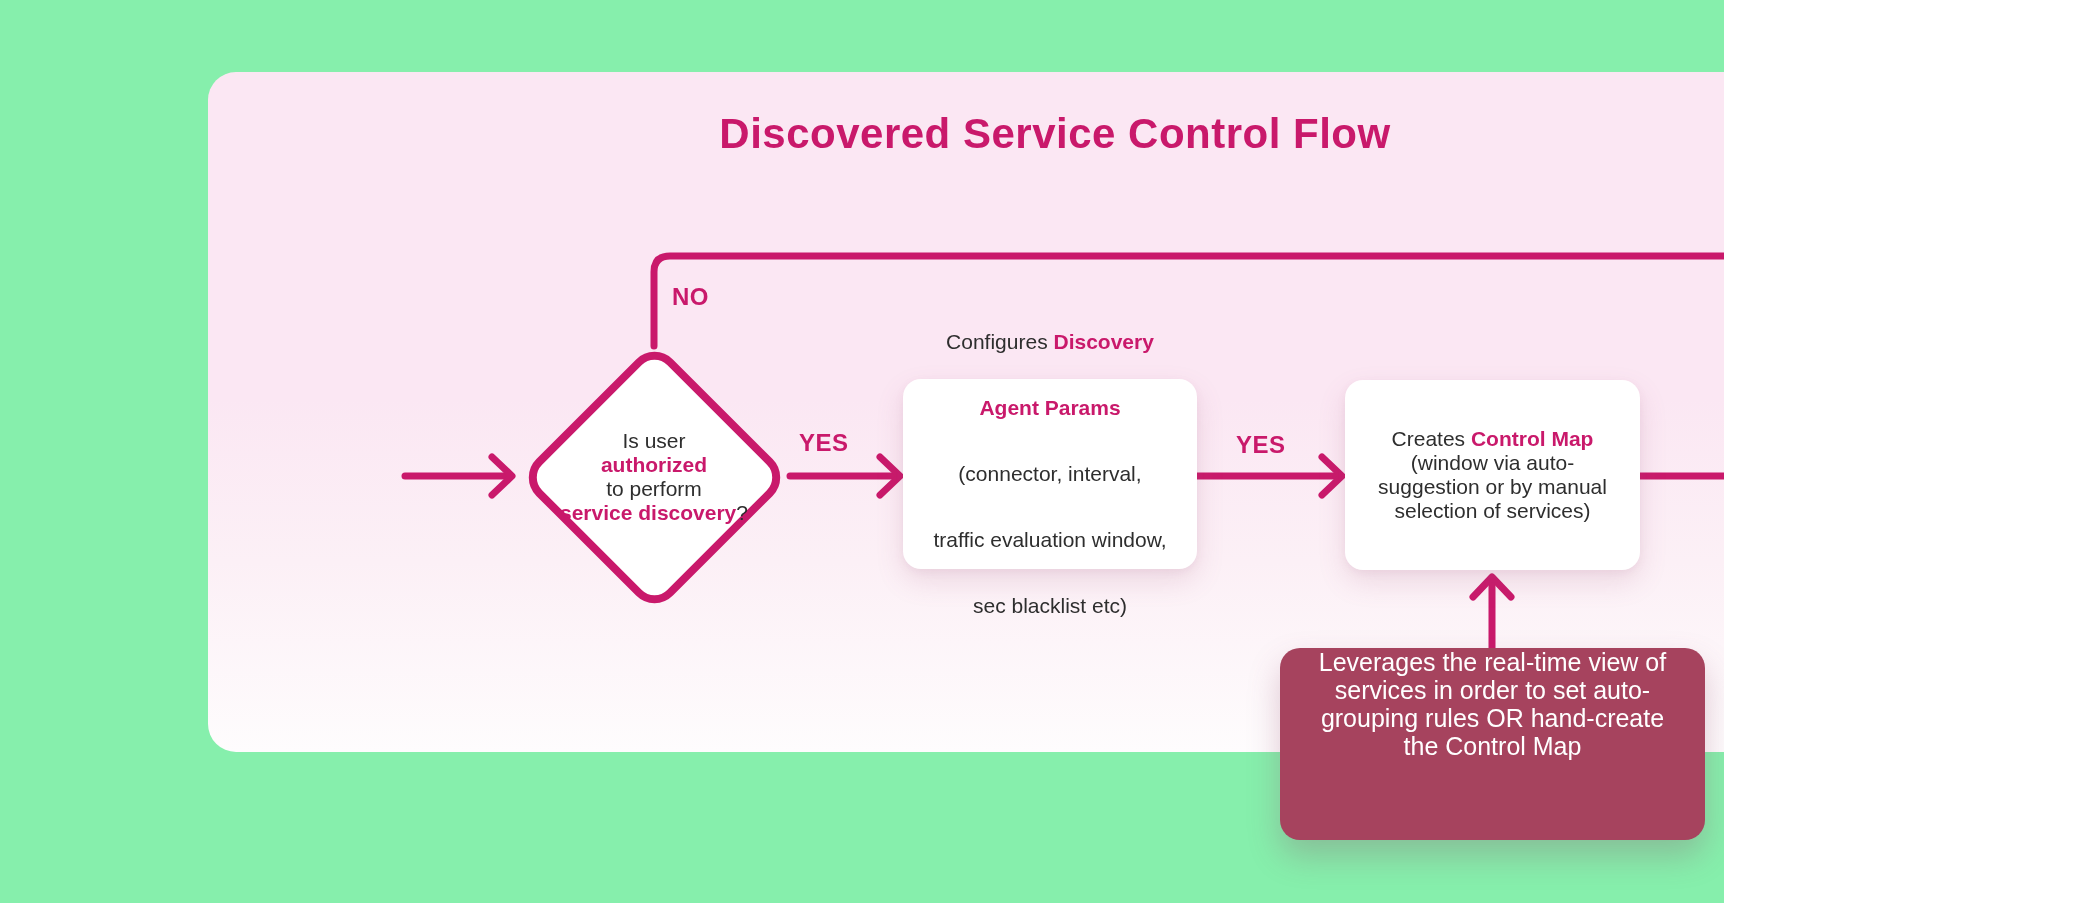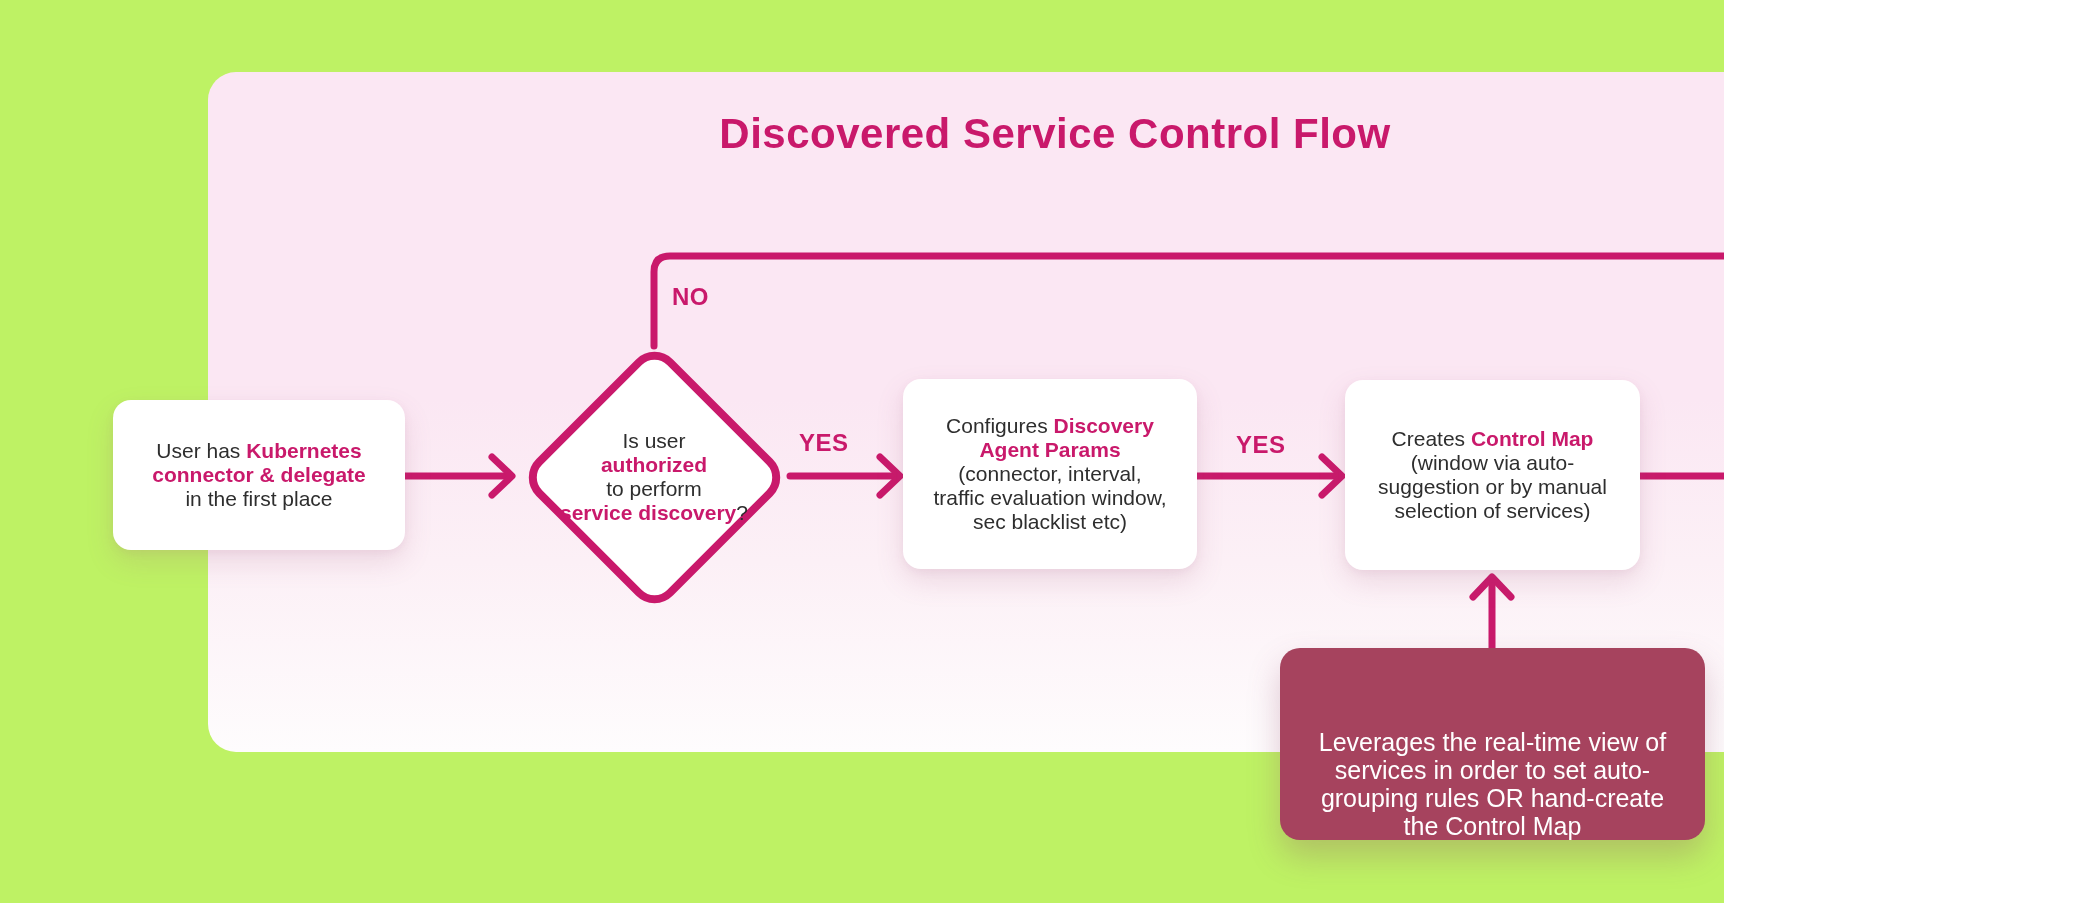--- a/index.html
+++ b/index.html
@@ -2,42 +2,42 @@
 <html><head>
 <meta charset="utf-8">
 <style>
   :root{
     --accent:#c9196b;
     --note-bg:#a6435e;
     --body-text:#2e2e2e;
   }
   html,body{margin:0;padding:0;background:#ffffff;}
   .page{
-    position:relative;width:1724px;height:903px;background:#bef264;overflow:hidden;
+    position:relative;width:1724px;height:903px;background:#86efac;overflow:hidden;
     font-family:"Liberation Sans","DejaVu Sans",sans-serif;
   }
   .panel{
     position:absolute;left:208px;top:72px;width:1694px;height:680px;border-radius:28px;
     background:linear-gradient(180deg,#fbe7f3 0%,#fbe7f3 48%,#fcf0f6 72%,#fefcfd 100%);
   }
   .title{
     position:absolute;left:208px;top:108px;width:1694px;margin:0;text-align:center;
     font-size:42px;line-height:52px;font-weight:800;color:var(--accent);letter-spacing:.5px;
   }
   .edges{position:absolute;left:0;top:0;width:2096px;height:903px;}
   .node{
     position:absolute;background:#ffffff;border-radius:18px;
     display:flex;flex-direction:column;align-items:center;justify-content:center;
     text-align:center;color:var(--body-text);font-size:21px;line-height:24px;
     box-shadow:0 12px 28px rgba(160,90,125,.16),0 3px 8px rgba(160,90,125,.08);
   }
   .node .line{white-space:nowrap;}
   .accent{color:var(--accent);font-weight:bold;}
   .node-start{left:113px;top:400px;width:292px;height:150px;}
-  .node-config{left:903px;top:379px;width:294px;height:190px;}
+  .node-config{left:903px;top:379px;width:294px;height:190px;gap:42px;}
   .node-create{left:1345px;top:380px;width:295px;height:190px;}
   .node-end{left:1755px;top:409px;width:228px;height:134px;border-radius:16px;}
   .end-label{font-size:33px;font-weight:bold;color:var(--accent);letter-spacing:1px;}
   .diamond-shape{
     position:absolute;left:558px;top:381px;width:193px;height:193px;box-sizing:border-box;
     background:#ffffff;border:8px solid var(--accent);border-radius:26px;
     transform:rotate(45deg);
   }
   .diamond-text{
     position:absolute;left:529px;top:429px;width:250px;text-align:center;
@@ -45,21 +45,21 @@
   }
   .edge-label{
     position:absolute;font-size:24px;font-weight:bold;color:var(--accent);letter-spacing:.5px;text-align:center;
   }
   .label-no{left:672px;top:283px;}
   .label-yes-1{left:799px;top:429px;}
   .label-yes-2{left:1236px;top:431px;}
   .note{
     position:absolute;left:1280px;top:648px;width:425px;height:192px;border-radius:20px;
     background:var(--note-bg);color:#ffffff;
-    display:flex;flex-direction:column;align-items:center;justify-content:flex-end;
+    display:flex;flex-direction:column;align-items:center;justify-content:flex-start;
     text-align:center;font-size:25px;line-height:28px;
     box-shadow:0 16px 32px rgba(140,70,100,.28);
   }
 </style>
 </head>
 <body>
 
 <div class="page">
 
   <div class="panel"></div>
@@ -90,25 +90,20 @@
     <g>
       <path d="M1492 648 L1492 584"></path>
       <path d="M1473 597 L1492 577 L1511 597"></path>
     </g>
   </svg>
 
   <div class="edge-label label-no">NO</div>
   <div class="edge-label label-yes-1">YES</div>
   <div class="edge-label label-yes-2">YES</div>
 
-  <div class="node node-start">
-    <div class="line"><span>User has </span><span class="accent">Kubernetes</span></div>
-    <div class="line accent">connector &amp; delegate</div>
-    <div class="line">in the first place</div>
-  </div>
 
   <div class="diamond-shape"></div>
   <div class="diamond-text">
     <div class="line">Is user</div>
     <div class="line accent">authorized</div>
     <div class="line">to perform</div>
     <div class="line"><span class="accent">service discovery</span><span>?</span></div>
   </div>
 
   <div class="node node-config">

